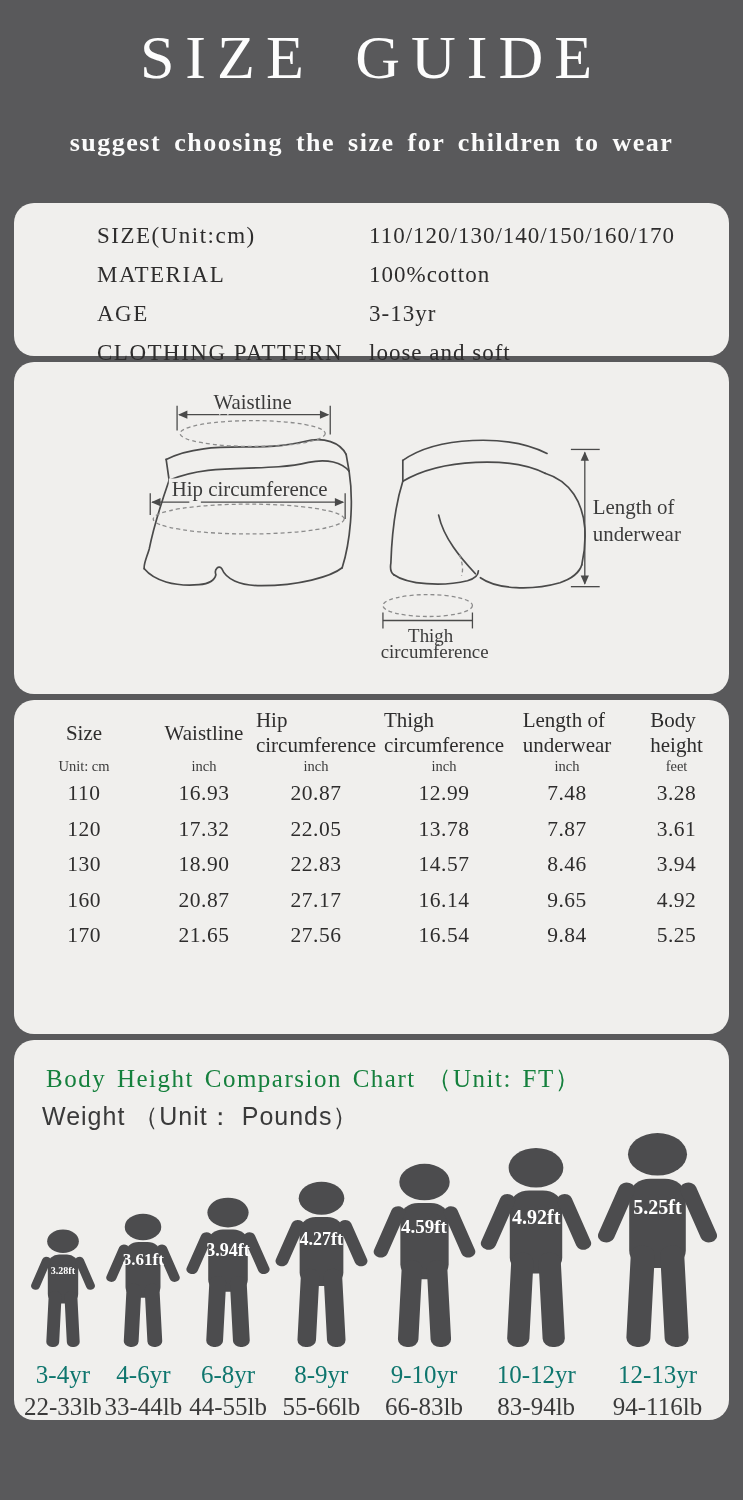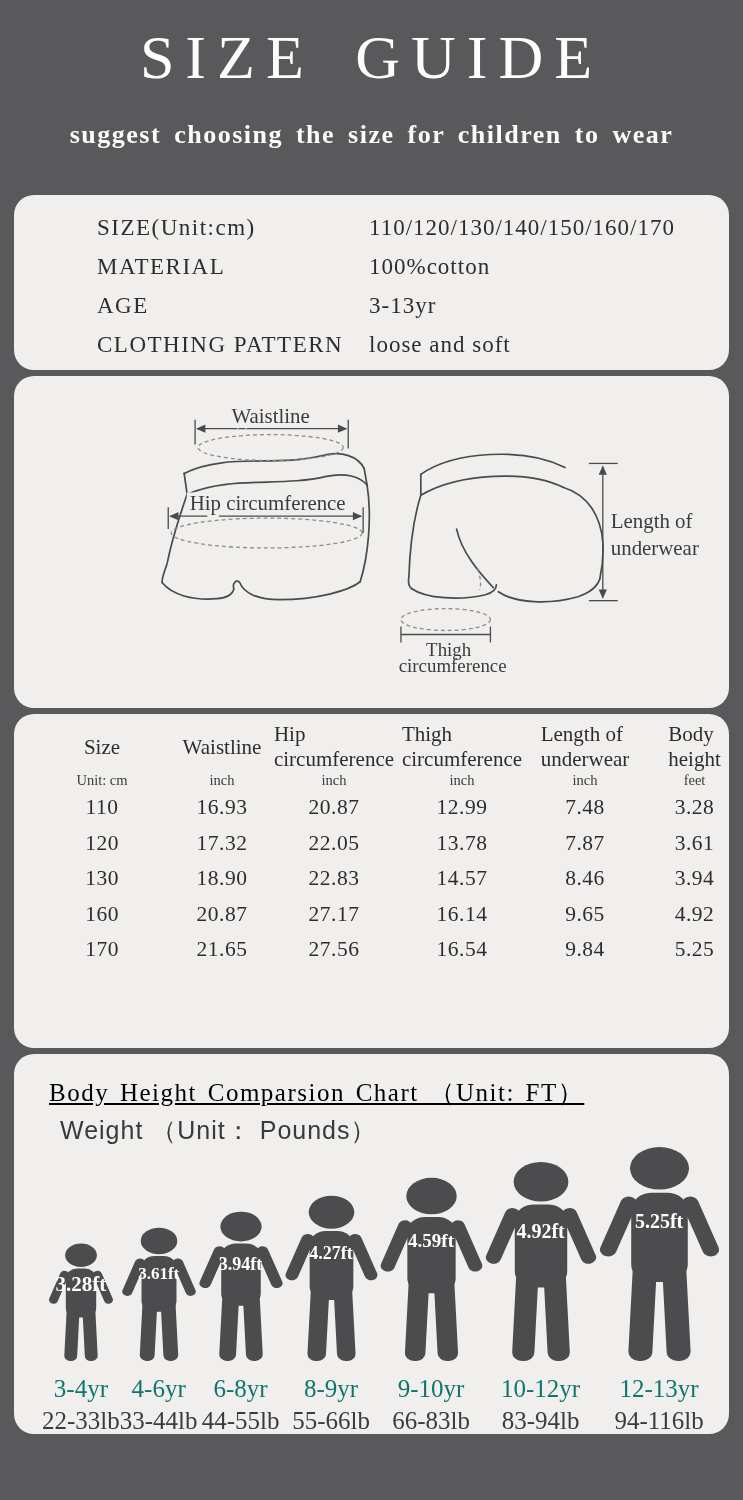--- a/index.html
+++ b/index.html
@@ -10,50 +10,50 @@
     overflow:hidden;
     position:relative;
   }
   
   .header{padding-top:24px;text-align:center;color:#ffffff;}
   .main-title{
     margin:0;font-family:"Liberation Serif", serif;font-weight:400;
     font-size:62px;line-height:66px;letter-spacing:11px;word-spacing:14px;color:#fdfdfd;
   }
   .sub-title{
-    margin-top:30px;font-family:"Liberation Serif", serif;font-weight:700;
+    margin-top:38px;font-family:"Liberation Serif", serif;font-weight:700;
     font-size:26px;line-height:30px;letter-spacing:1.5px;word-spacing:5px;color:#fbfbfb;
   }
   
   .card{
     margin:0 14px;background:#f0efed;border-radius:20px;
-    box-sizing:border-box;position:relative;color:#2e2d2d;padding-left:18px;
-  }
-  .card-info{margin-top:45px;height:175px;padding:13px 0 0 83px;}
+    box-sizing:border-box;position:relative;color:#2e2d2d;
+  }
+  .card-info{margin-top:45px;height:153px;padding:13px 0 0 83px;}
   .info-row{height:39px;display:flex;align-items:center;font-size:23px;letter-spacing:1.5px;}
   .info-label{width:272px;flex:0 0 272px;}
   .info-value{letter-spacing:1px;}
   .card-diagram{margin-top:6px;height:332px;}
   .diagram{display:block;width:715px;height:332px;}
   
   .card-table{margin-top:6px;height:334px;padding-top:8px;}
   .trow{
     display:grid;grid-template-columns:140px 100px 124px 132px 114px 105px;
     align-items:center;justify-items:center;text-align:left;
   }
   .thead-row{height:48px;}
   .hcell{display:flex;flex-direction:column;justify-content:center;font-size:21px;line-height:25px;}
   .hl{display:block;}
   .units-row{height:20px;font-size:14.5px;color:#3a3a3a;}
   .body-row{height:35.5px;font-size:21.5px;letter-spacing:0.5px;}
   
   .card-chart{margin-top:6px;height:380px;display:flex;flex-direction:column;}
   .chart-title{
-    margin:22px 0 0 17px;font-size:25px;line-height:34px;
-    letter-spacing:1.5px;word-spacing:3px;color:#000000;text-decoration:underline;
+    margin:22px 0 0 32px;font-size:25px;line-height:34px;
+    letter-spacing:1.5px;word-spacing:3px;color:#15803d;
   }
   .chart-subtitle{
     margin:4px 0 0 28px;font-family:"Liberation Sans", sans-serif;
     font-size:25px;line-height:32px;letter-spacing:1px;color:#3a3a3a;
   }
   .figures-row{
     margin-top:auto;margin-bottom:12px;padding:0 10px;
     display:flex;align-items:flex-end;justify-content:space-between;
   }
   .fig-col{display:flex;flex-direction:column;align-items:center;}
@@ -66,21 +66,21 @@
   }
   .fig-age{margin-top:13px;font-size:25px;line-height:29px;color:#0f766e;white-space:nowrap;}
   .fig-weight{margin-top:3px;font-size:25px;line-height:29px;color:#3b3b3b;white-space:nowrap;}
   .fig-col:nth-child(1) .person{width:66px;height:118px;}
   .fig-col:nth-child(2) .person{width:76px;height:134px;}
   .fig-col:nth-child(3) .person{width:86px;height:150px;}
   .fig-col:nth-child(4) .person{width:95px;height:166px;}
   .fig-col:nth-child(5) .person{width:105px;height:184px;}
   .fig-col:nth-child(6) .person{width:114px;height:200px;}
   .fig-col:nth-child(7) .person{width:123px;height:215px;}
-  .fig-col:nth-child(1) .fig-height-label{font-size:21px;}
+  .fig-col:nth-child(1) .fig-height-label{font-size:10px;}
   .fig-col:nth-child(2) .fig-height-label{font-size:17px;}
   .fig-col:nth-child(3) .fig-height-label{font-size:18px;}
   .fig-col:nth-child(4) .fig-height-label{font-size:18px;}
   .fig-col:nth-child(5) .fig-height-label{font-size:19px;}
   .fig-col:nth-child(6) .fig-height-label{font-size:20px;}
   .fig-col:nth-child(7) .fig-height-label{font-size:20px;}
   .defs-hidden{position:absolute;width:0;height:0;overflow:hidden;}
   .svg-label{fill:#3c3c3c;font-family:"Liberation Serif", serif;}
 </style>
 </head>

